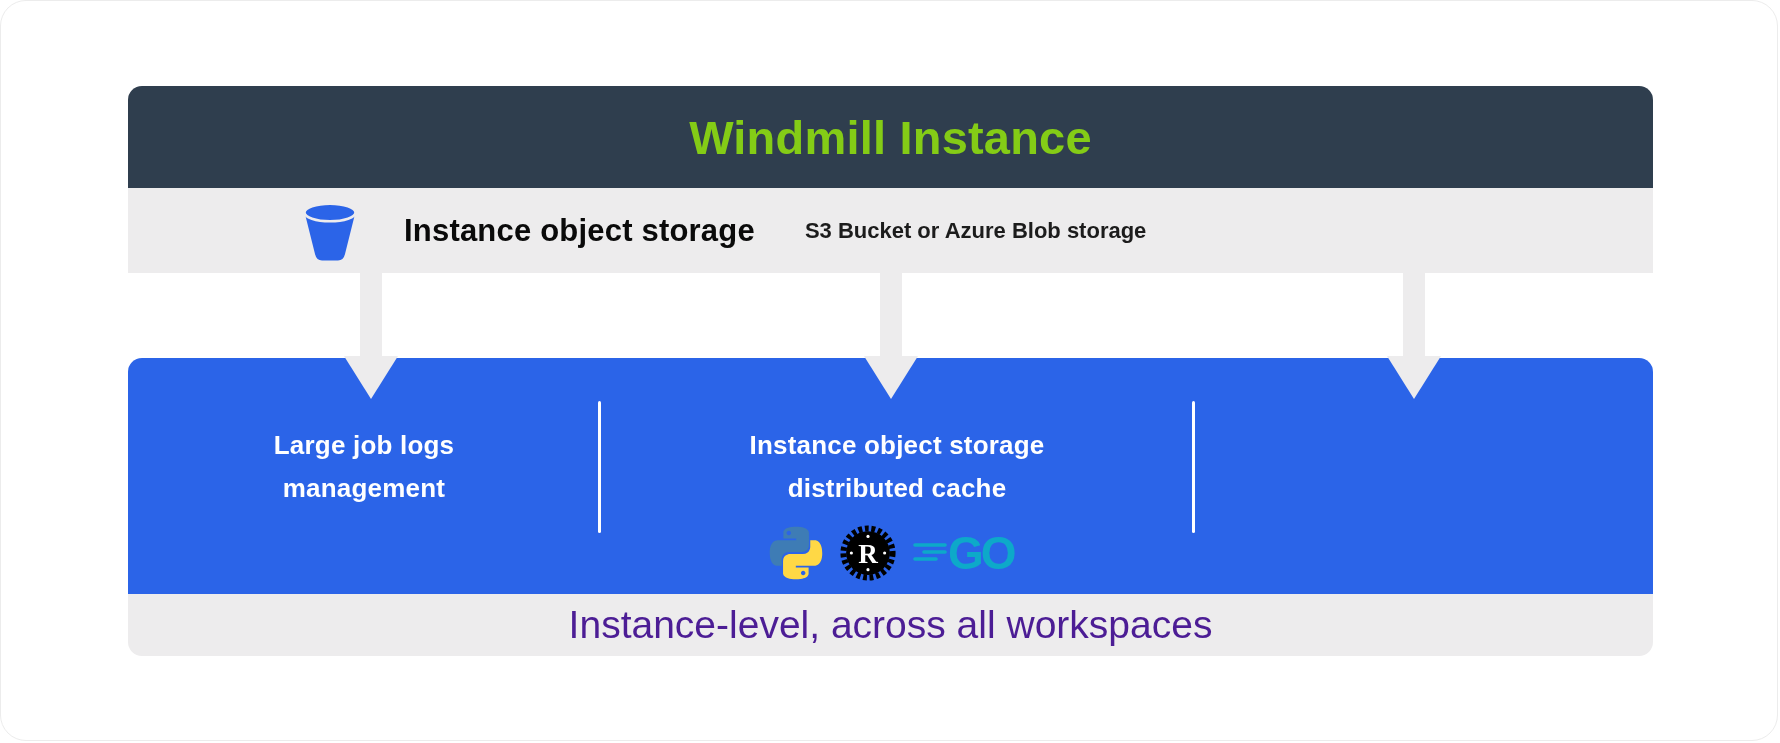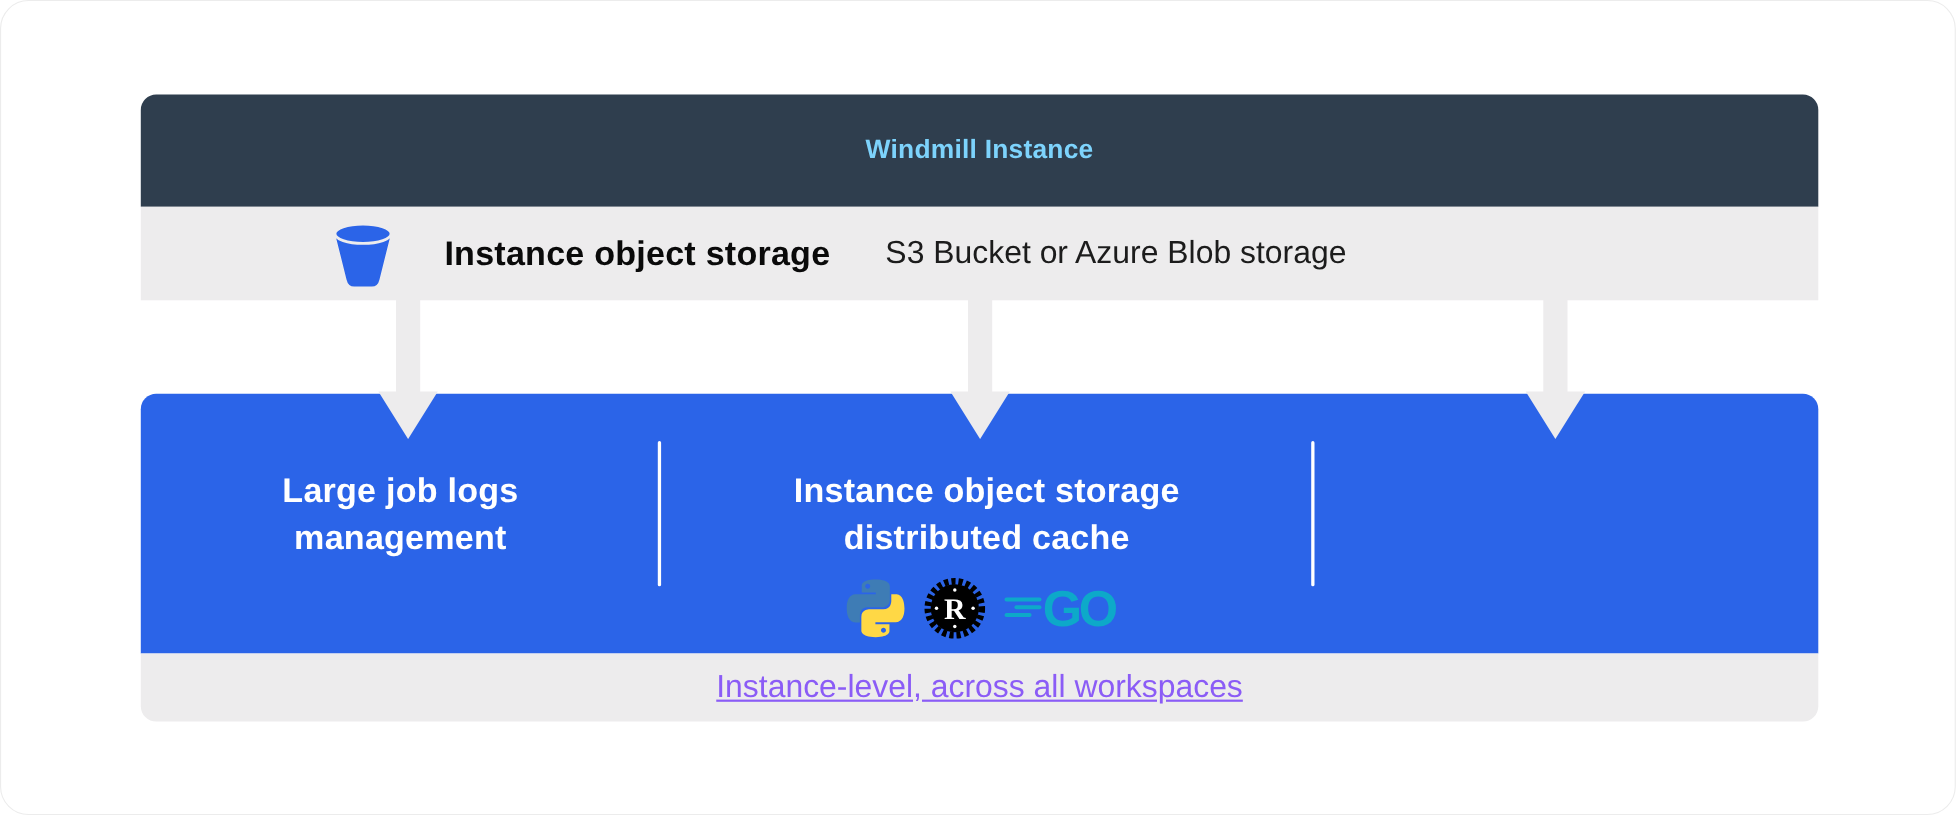--- a/index.html
+++ b/index.html
@@ -13,36 +13,36 @@
     background: #ffffff;
   }
 
   
   .header {
     position: absolute; left: 127px; top: 85px; width: 1525px; height: 102px;
     background: #2F3E4E; border-radius: 14px 14px 0 0;
     display: flex; align-items: center; justify-content: center;
   }
   .header-title {
-    color: #7dd3fc; font-size: 24px; font-weight: 700; letter-spacing: 0.2px;
+    color: #84cc16; font-size: 47px; font-weight: 700; letter-spacing: 0.2px;
   }
 
   
   .storage-bar {
     position: absolute; left: 127px; top: 187px; width: 1525px; height: 85px;
     background: #EDECED; display: flex; align-items: center;
     box-sizing: border-box; padding-left: 170px;
   }
   .bucket { width: 64px; height: 62px; margin-top: 2px; }
   .storage-title {
     margin-left: 42px; font-size: 31px; font-weight: 600; color: #0A0A0A;
     letter-spacing: 0.2px;
   }
   .storage-subtitle {
-    margin-left: 50px; font-size: 29px; font-weight: 400; color: #1C1C1C;
+    margin-left: 50px; font-size: 22px; font-weight: 700; color: #1C1C1C;
   }
 
   
   .arrow { position: absolute; top: 271px; z-index: 3; }
   .arrow .stem {
     position: absolute; left: -11px; top: 0; width: 22px; height: 86px;
     background: #EDECED;
   }
   .arrow .head {
     position: absolute; left: -27px; top: 84px; width: 0; height: 0;
@@ -63,36 +63,36 @@
     background: #ffffff; border-radius: 2px;
   }
   .divider-1 { left: 470px; }
   .divider-2 { left: 1064px; }
   .col { position: absolute; top: 0; height: 236px; box-sizing: border-box; }
   .col-1 { left: 0; width: 472px; }
   .col-2 { left: 472px; width: 594px; }
   .col-3 { left: 1066px; width: 459px; }
   .col-title {
     padding-top: 66px; text-align: center; color: #ffffff;
-    font-size: 31px; font-weight: 700; line-height: 43px;
+    font-size: 26px; font-weight: 700; line-height: 43px;
     white-space: pre-line; letter-spacing: 0.2px;
   }
   .lang-icons {
     margin-top: 14px; display: flex; align-items: center; justify-content: center;
     gap: 16px; height: 58px;
   }
   .lang-icons svg { display: block; }
 
   
   .footer-bar {
     position: absolute; left: 127px; top: 593px; width: 1525px; height: 62px;
     background: #EDECED; border-radius: 0 0 14px 14px;
     display: flex; align-items: center; justify-content: center; z-index: 2;
   }
-  .footer-label { font-size: 29px; font-weight: 400; color: #8b5cf6; text-decoration: underline; }
+  .footer-label { font-size: 39px; font-weight: 400; color: #4c1d95; }
 </style>
 </head>
 <body>
 
 <div class="frame">
 
   <div class="header">
     <div class="header-title">Windmill Instance</div>
   </div>
 

